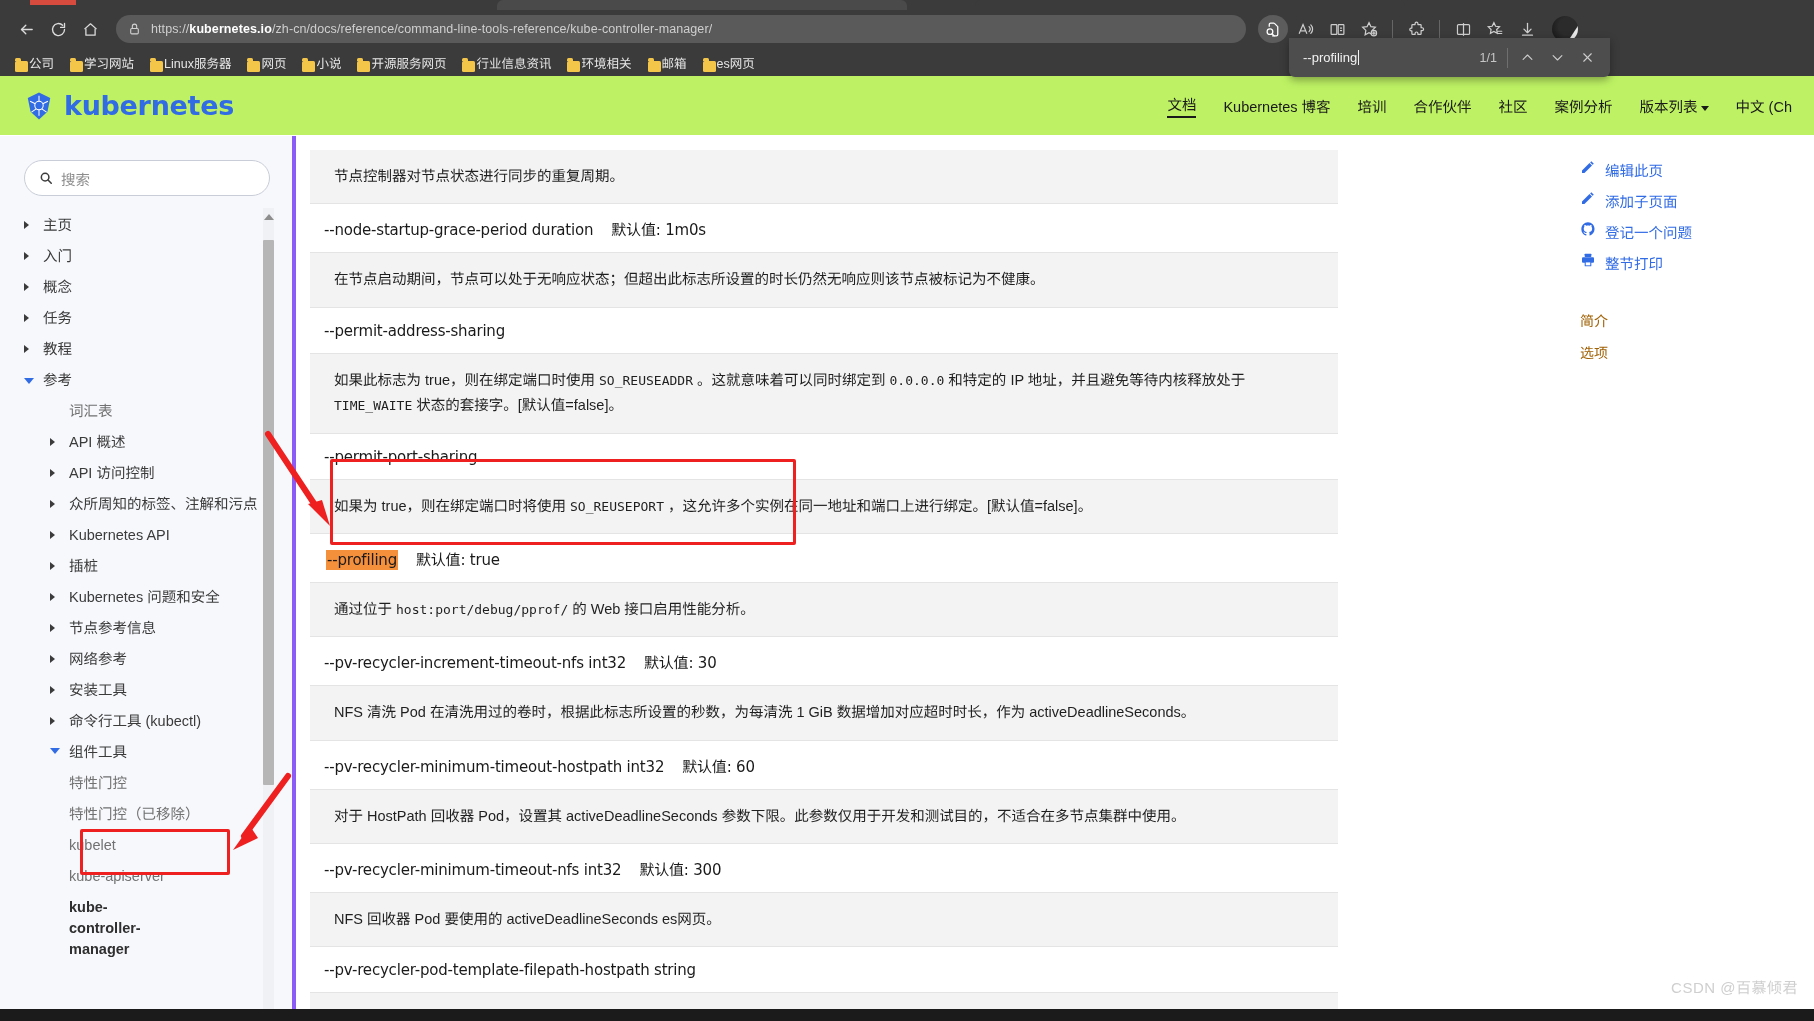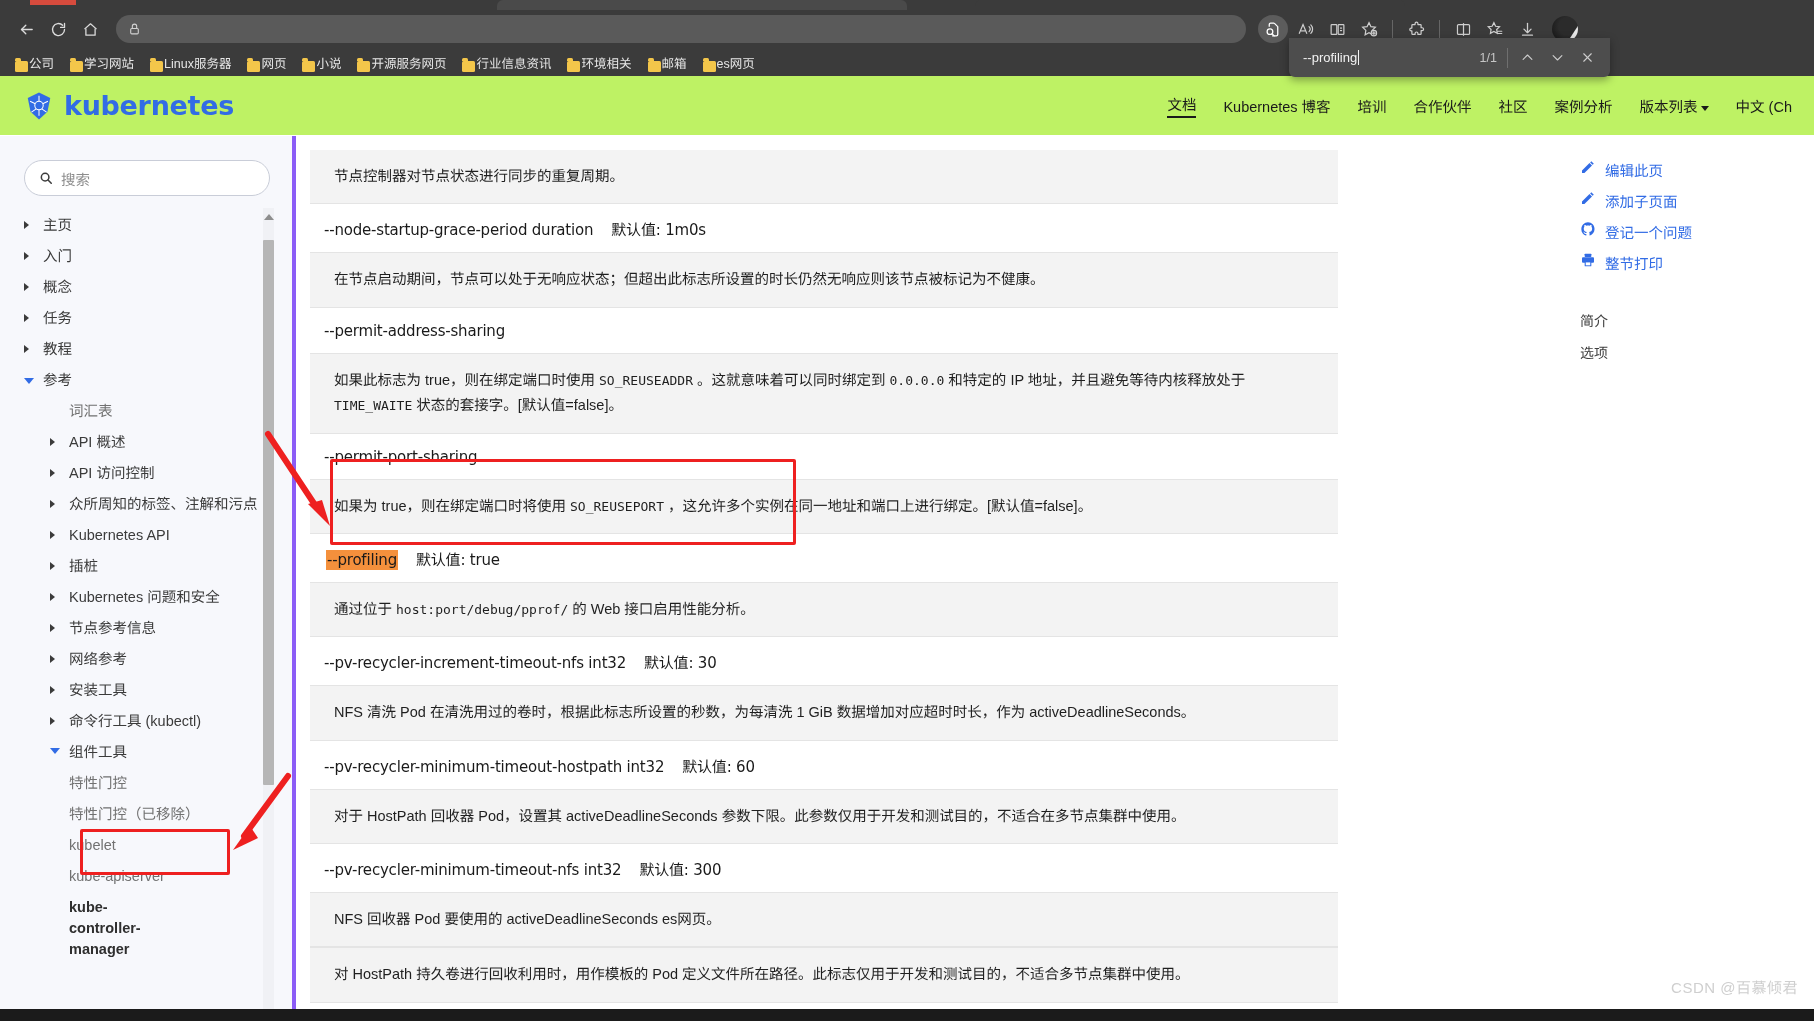--- a/index.html
+++ b/index.html
@@ -203,21 +203,21 @@
   
   .rail {
     width: 246px; flex: 0 0 246px; padding: 18px 10px 0 12px; background:#fff;
   }
   .rail-link {
     display:flex; gap: 9px; color:#326ce5;
     font-size: 14.5px; padding: 5px 0; text-decoration:none; white-space: nowrap; font-family: Liberation Serif, serif;
   }
   .rail-toc { margin-top: 26px; }
   .rail-toc div {
-    color:#404040; font-size: 14px; padding: 6px 0;
+    color:#a16207; font-size: 14px; padding: 6px 0;
   }
 
   
   .annot { position:absolute; z-index: 40; pointer-events:none; }
 
   .watermark {
     position:absolute; right: 16px; bottom: 24px; color:#cfcfcf;
     font-size: 15px; letter-spacing: .5px; z-index: 45;
   }
   .bottombar { position:absolute; left:0; right:0; bottom:0; height: 12px; background:#1b1b1b; }
@@ -253,20 +253,21 @@
         </svg>
     </div>
 
     <div class="omnibox">
       <span class="lock">
         <svg width="13" height="14" viewBox="0 0 24 24" fill="none" stroke="#d2d2d2" stroke-width="2">
             <rect x="5" y="11" width="14" height="10" rx="2"></rect>
             <path d="M8 11V7a4 4 0 0 1 8 0v4"></path>
           </svg>
       </span>
+      <span class="url"><span>https://</span><b>kubernetes.io</b><span>/zh-cn/docs/reference/command-line-tools-reference/kube-controller-manager/</span></span>
     </div>
 
     <div class="tb-icons">
       <div class="tb-icon active">
         <svg width="17" height="17" viewBox="0 0 24 24" fill="none" stroke="#ffffff" stroke-width="1.8">
             <path d="M13 3H8a2 2 0 0 0-2 2v3"></path>
             <path d="M13 3l5 5v11a2 2 0 0 1-2 2h-6"></path>
             <circle cx="7" cy="15" r="4"></circle>
             <line x1="10" y1="18" x2="13" y2="21" stroke-linecap="round"></line>
           </svg>
@@ -583,20 +584,23 @@
             <span>对于 HostPath 回收器 Pod，设置其 activeDeadlineSeconds 参数下限。此参数仅用于开发和测试目的，不适合在多节点集群中使用。</span>
           </div>
 
           <div class="flagrow-name">
             <span>--pv-recycler-minimum-timeout-nfs int32</span><span class="dflt">默认值:</span> <span>300</span>
           </div>
           <div class="flagrow-desc">
             <span>NFS 回收器 Pod 要使用的 activeDeadlineSeconds es网页。</span>
           </div>
 
+          <div class="flagrow-name">
+            <span>--pv-recycler-pod-template-filepath-hostpath string</span>
+          </div>
           <div class="flagrow-desc">
             <span>对 HostPath 持久卷进行回收利用时，用作模板的 Pod 定义文件所在路径。此标志仅用于开发和测试目的，不适合多节点集群中使用。</span>
           </div>
 
         </div>
       </main>
 
       <aside class="rail">
         <a href="#" class="rail-link">
           <span>

